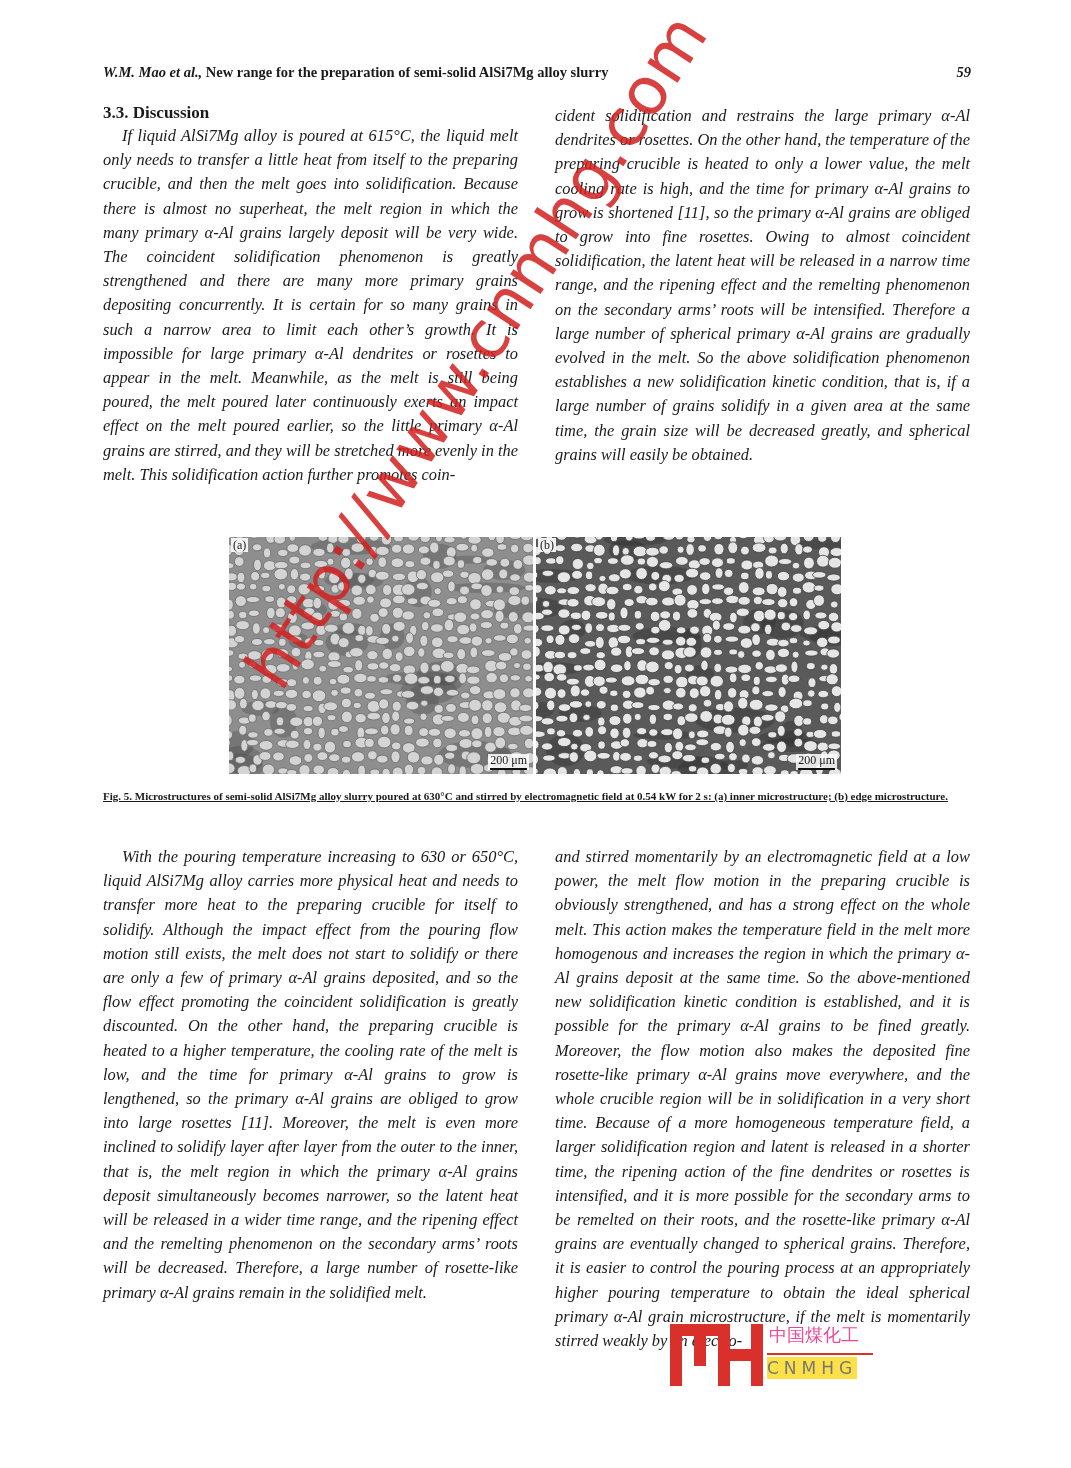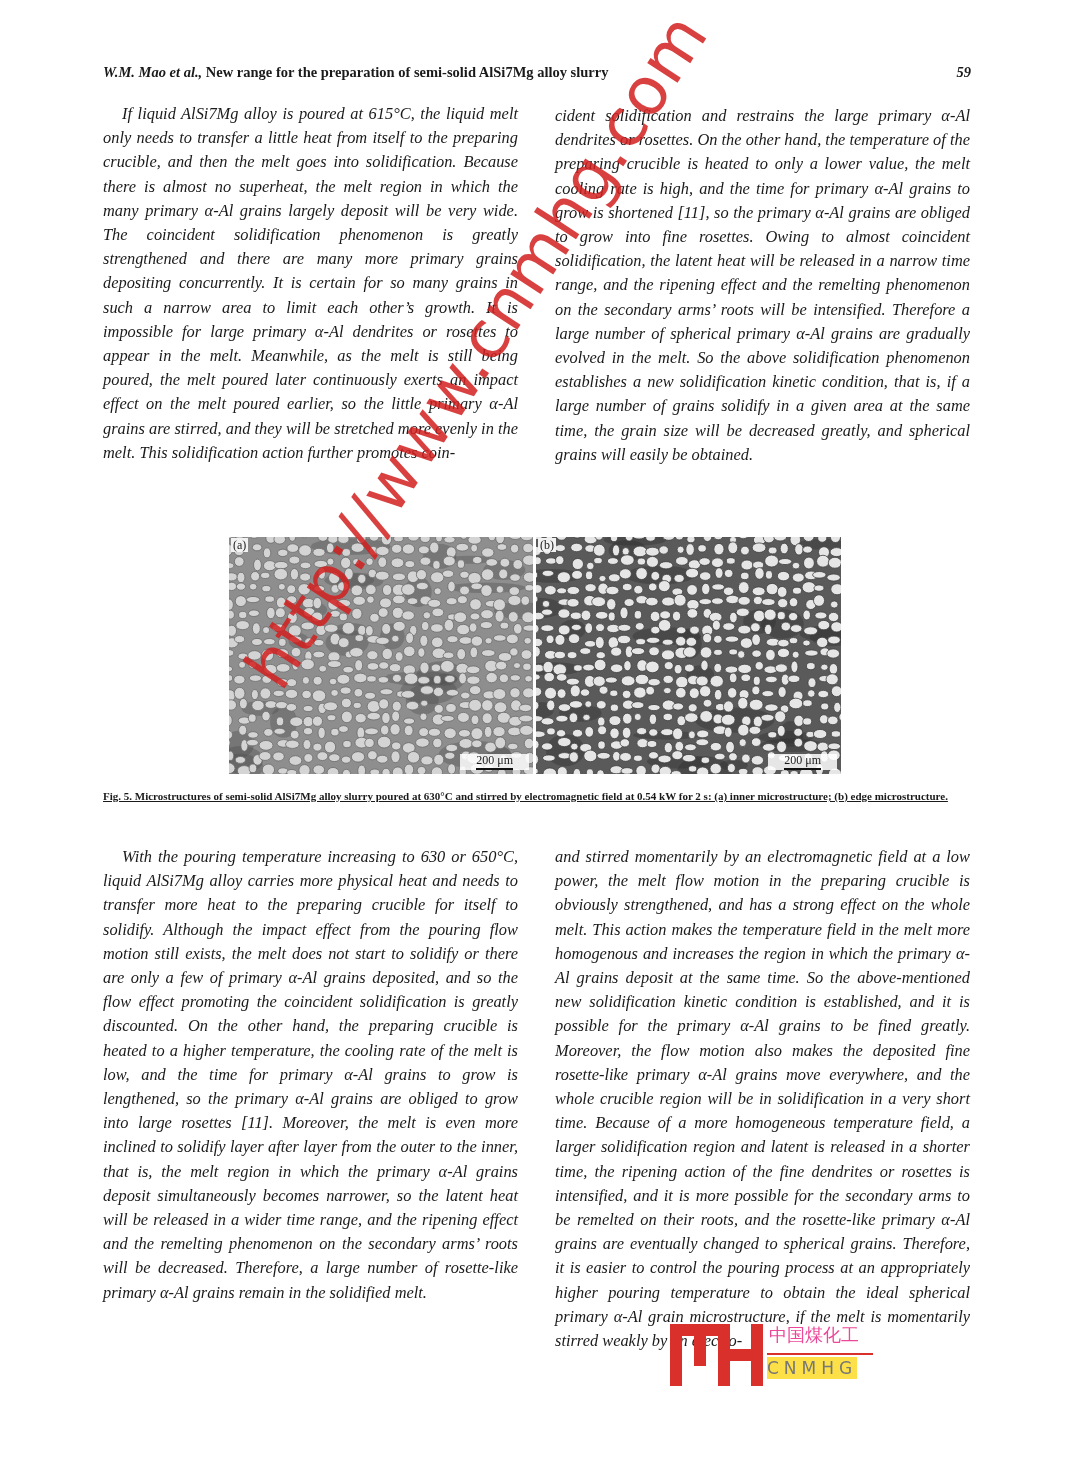--- a/index.html
+++ b/index.html
@@ -15,39 +15,40 @@
   #col-a { left: 103px; top: 102px; }
   #col-b { left: 555px; top: 104px; }
   #col-c { left: 103px; top: 845px; }
   #col-d { left: 555px; top: 845px; }
   .figure { position: absolute; left: 229px; top: 537px; width: 612px; height: 237px; }
   .panel { position: absolute; top: 0; height: 237px; overflow: hidden; }
   .panel-a { left: 0; width: 304px; background: #b9b9b9; }
   .panel-b { left: 307px; width: 305px; background: #8f8f8f; }
   .panel svg { position: absolute; left: 0; top: 0; }
   .panel-label { position: absolute; left: 2px; top: 1px; font-size: 12px; background: #f2f2f2; padding: 0 2px; line-height: 14px; }
-  .scalebar { position: absolute; right: 4px; bottom: 4px; font-size: 12px; line-height: 13px; background: rgba(255,255,255,0.85); padding: 0 16px; text-align: center; }
+  .scalebar { position: absolute; right: 4px; bottom: 4px; font-size: 12px; line-height: 13px; background: rgba(255,255,255,0.85); padding: 0 2px; text-align: center; }
   .scalebar .bar { display: block; height: 2px; background: #111; margin-top: 1px; }
   .caption { position: absolute; left: 103px; top: 786px; width: 870px; font-size: 11px; line-height: 21px; font-weight: bold; text-decoration: underline; }
   .watermark-url { position: absolute; left: 230px; top: 660px; font-family: "DejaVu Sans", sans-serif; font-size: 66px; color: rgba(210,30,30,0.85); transform: rotate(-57deg); transform-origin: left top; white-space: nowrap; letter-spacing: 1px; pointer-events: none; }
   .logo { position: absolute; left: 670px; top: 1324px; width: 210px; height: 62px; }
   .logo .mh { position: absolute; left: 0; top: 0; }
   .logo .cn { position: absolute; left: 97px; top: 0; font-family: "DejaVu Sans", sans-serif; font-size: 18px; color: #ec4899; background: #fff; padding: 0 2px; line-height: 22px; }
   .logo .rule { position: absolute; left: 97px; top: 29px; width: 106px; height: 2px; background: #d9302c; }
   .logo .en { position: absolute; left: 97px; top: 33px; font-family: "DejaVu Sans", sans-serif; font-size: 17px; color: #777; letter-spacing: 5px; background: #fde047; line-height: 22px; }
 </style>
 </head>
 <body>
 
 <div class="running-head">
   <span class="authors">W.M. Mao et al.,</span><span> New range for the preparation of semi-solid AlSi7Mg alloy slurry</span>
   <span class="pageno">59</span>
 </div>
 
 <div class="col" id="col-a">
+  <h3 class="section-heading">3.3. Discussion</h3>
   <p>If liquid AlSi7Mg alloy is poured at 615°C, the liquid melt only needs to transfer a little heat from itself to the preparing crucible, and then the melt goes into solidification. Because there is almost no superheat, the melt region in which the many primary α-Al grains largely deposit will be very wide. The coincident solidification phenomenon is greatly strengthened and there are many more primary grains depositing concurrently. It is certain for so many grains in such a narrow area to limit each other’s growth. It is impossible for large primary α-Al dendrites or rosettes to appear in the melt. Meanwhile, as the melt is still being poured, the melt poured later continuously exerts an impact effect on the melt poured earlier, so the little primary α-Al grains are stirred, and they will be stretched more evenly in the melt. This solidification action further promotes coin-</p>
 </div>
 
 <div class="col" id="col-b">
   <p class="noindent">cident solidification and restrains the large primary α-Al dendrites or rosettes. On the other hand, the temperature of the preparing crucible is heated to only a lower value, the melt cooling rate is high, and the time for primary α-Al grains to grow is shortened [11], so the primary α-Al grains are obliged to grow into fine rosettes. Owing to almost coincident solidification, the latent heat will be released in a narrow time range, and the ripening effect and the remelting phenomenon on the secondary arms’ roots will be intensified. Therefore a large number of spherical primary α-Al grains are gradually evolved in the melt. So the above solidification phenomenon establishes a new solidification kinetic condition, that is, if a large number of grains solidify in a given area at the same time, the grain size will be decreased greatly, and spherical grains will easily be obtained.</p>
 </div>
 
 <div class="figure">
   <div class="panel panel-a">
     <svg id="svg-a" width="304" height="237">

